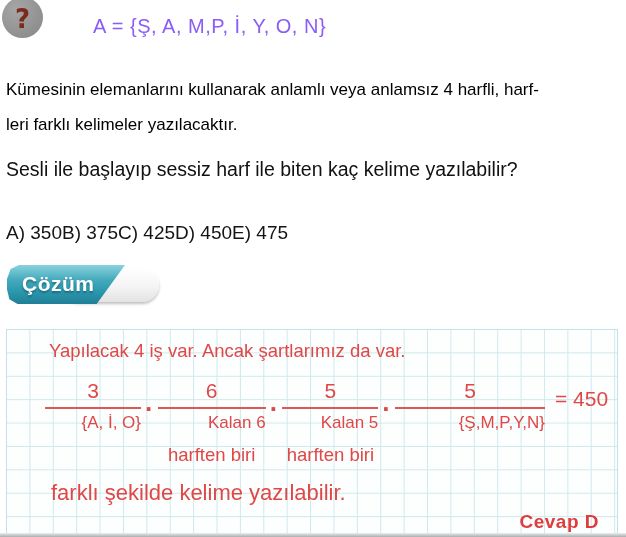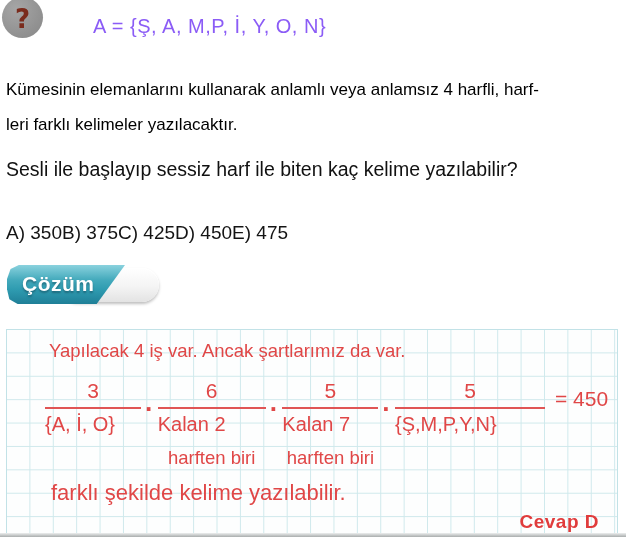--- a/index.html
+++ b/index.html
@@ -73,22 +73,22 @@
     color:#e04747;
   }
   .intro{position:absolute;left:42px;top:10px;font-size:18.5px;}
   .equation{
     position:absolute;left:38px;top:48px;
     display:flex;align-items:flex-start;
   }
   .frac{display:flex;flex-direction:column;align-items:center;}
   .frac .num{font-size:21px;line-height:26px;margin-bottom:3px;}
   .frac .den{
-    width:100%;box-sizing:border-box;text-align:left;
-    border-top:2px solid #e05555;padding-top:4px;font-size:20px;
+    width:100%;box-sizing:border-box;text-align:right;
+    border-top:2px solid #e05555;padding-top:4px;font-size:17px;
   }
   .frac .note{margin-top:11px;font-size:18.5px;white-space:nowrap;}
   .frac-1{width:96px;}
   .frac-2{width:108px;}
   .frac-3{width:96px;}
   .frac-4{width:150px;}
   .op{font-size:26px;font-weight:bold;line-height:1;margin:18px 4px 0;}
   .result{font-size:21px;margin:9px 0 0 10px;white-space:nowrap;}
   .outro{position:absolute;left:44px;top:150px;font-size:22px;}
   .answer{
@@ -137,27 +137,27 @@
     <div class="intro">Yapılacak 4 iş var. Ancak şartlarımız da var.</div>
 
     <div class="equation">
       <div class="frac frac-1">
         <div class="num">3</div>
         <div class="den">{A, İ, O}</div>
       </div>
       <span class="op">·</span>
       <div class="frac frac-2">
         <div class="num">6</div>
-        <div class="den">Kalan 2</div>
+        <div class="den">Kalan 6</div>
         <div class="note">harften biri</div>
       </div>
       <span class="op">·</span>
       <div class="frac frac-3">
         <div class="num">5</div>
-        <div class="den">Kalan 7</div>
+        <div class="den">Kalan 5</div>
         <div class="note">harften biri</div>
       </div>
       <span class="op">·</span>
       <div class="frac frac-4">
         <div class="num">5</div>
         <div class="den">{Ş,M,P,Y,N}</div>
       </div>
       <span class="result">= 450</span>
     </div>
 

